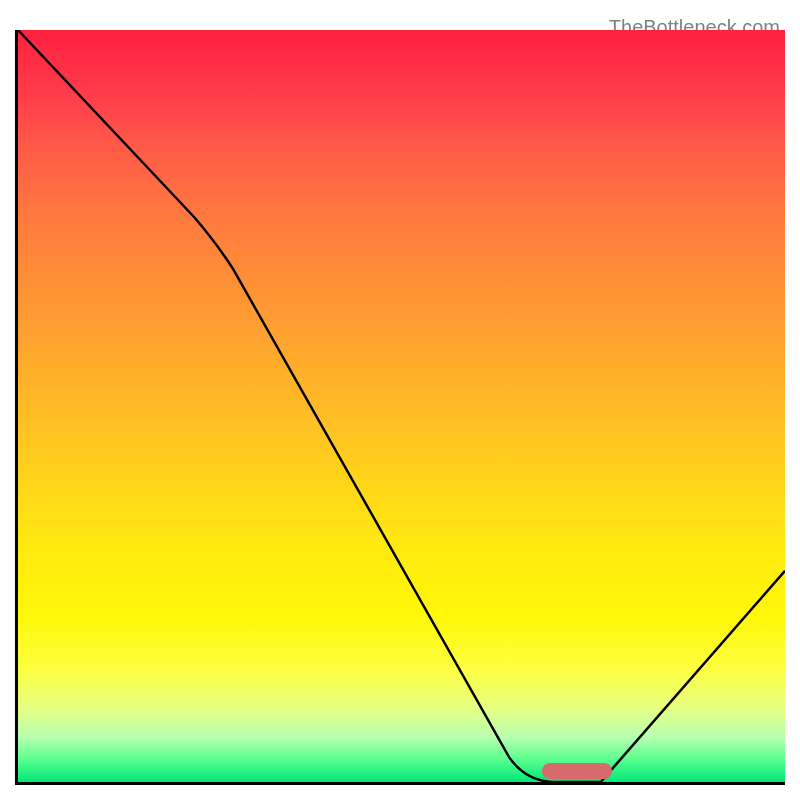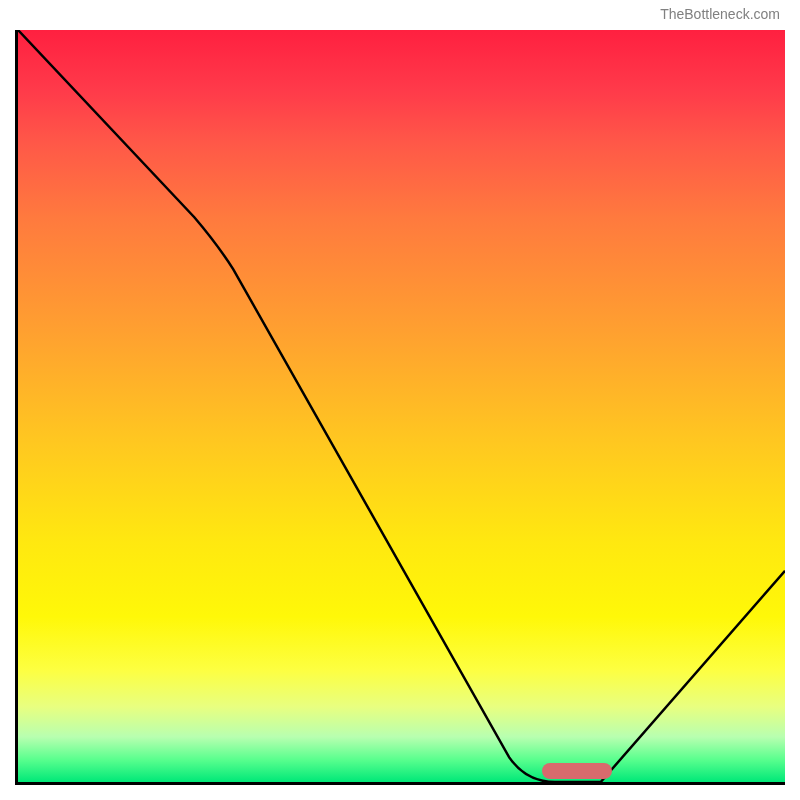--- a/index.html
+++ b/index.html
@@ -5,24 +5,24 @@
   * { margin: 0; padding: 0; box-sizing: border-box; }
   body {
     width: 800px;
     height: 800px;
     background: #ffffff;
     position: relative;
     font-family: Arial, sans-serif;
   }
   .watermark {
     position: absolute;
-    top: 6px;
+    top: 16px;
     right: 20px;
     color: #808080;
-    font-size: 14px;
+    font-size: 20px;
     font-weight: 500;
   }
   .chart-area {
     position: absolute;
     top: 30px;
     left: 15px;
     width: 770px;
     height: 755px;
     border-left: 3px solid #000;
     border-bottom: 3px solid #000;

